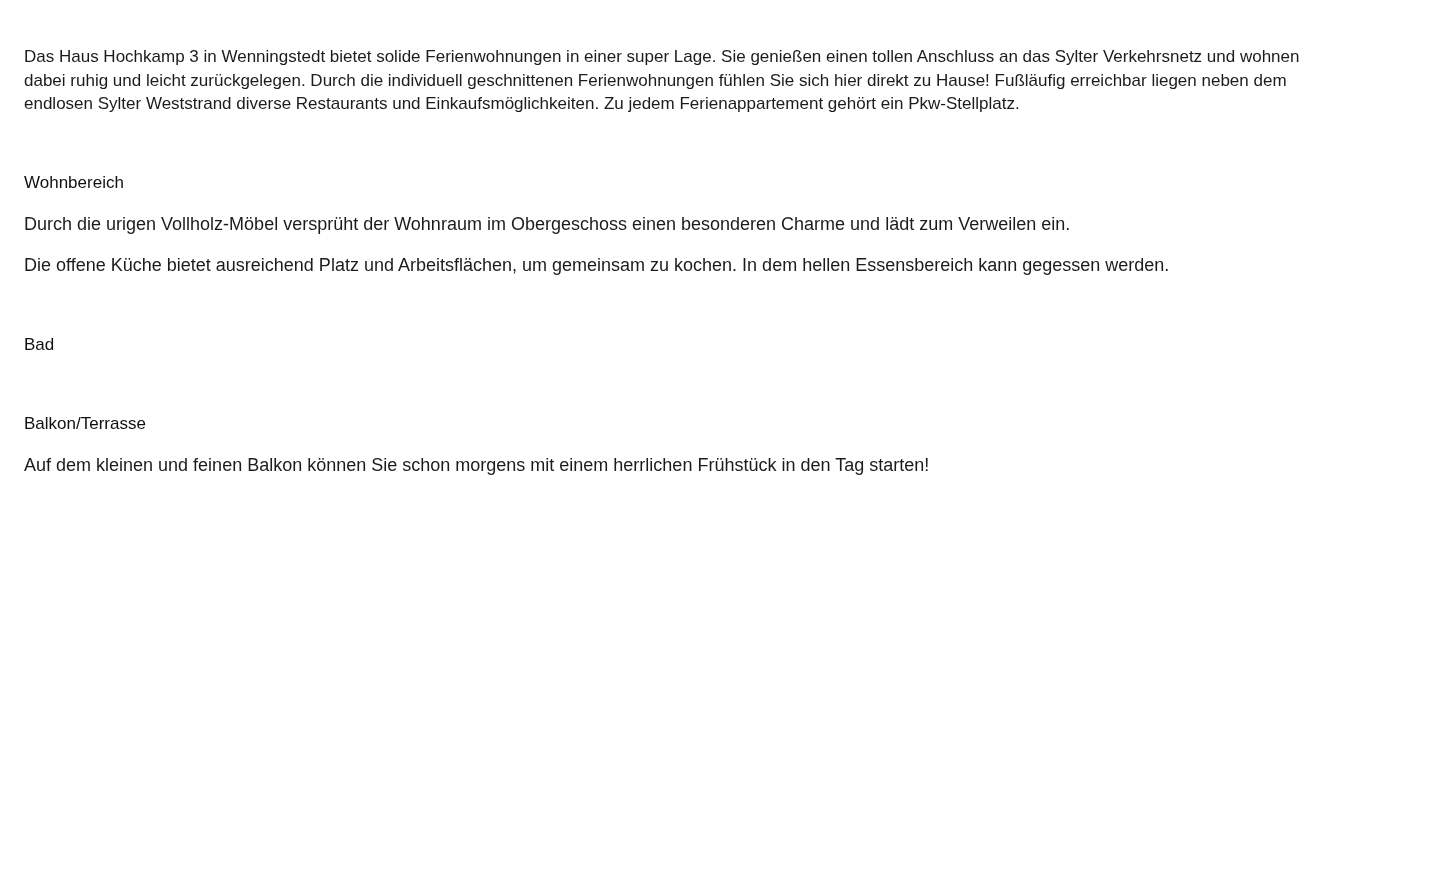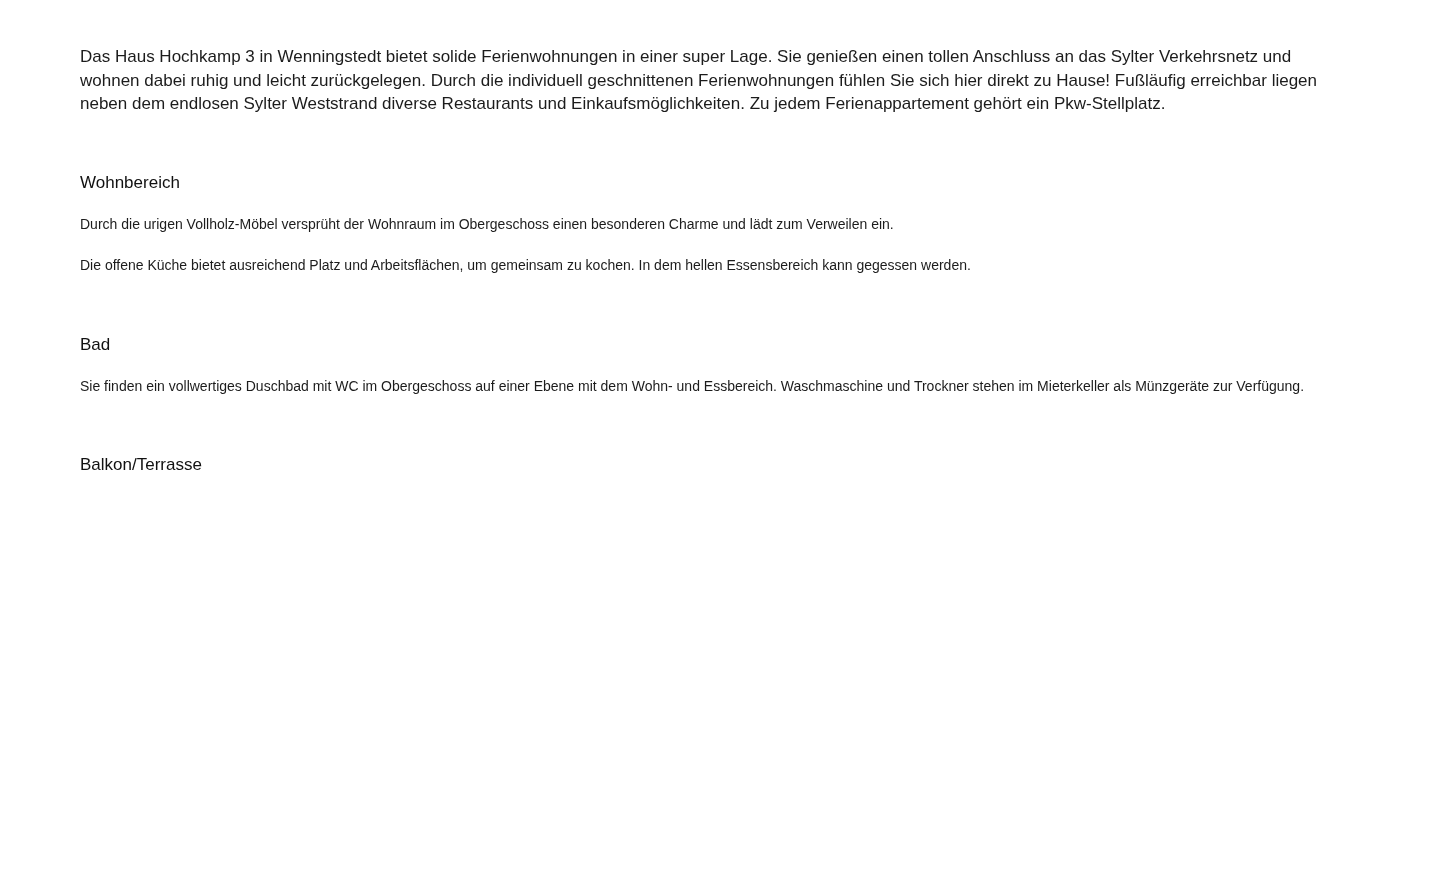--- a/index.html
+++ b/index.html
@@ -9,42 +9,42 @@
   }
   body {
     width: 1440px;
     height: 891px;
     overflow: hidden;
     font-family: "Liberation Sans", "DejaVu Sans", sans-serif;
     color: #1c1c1c;
   }
   .doc {
     box-sizing: border-box;
-    padding: 45px 96px 0 80px;
+    padding: 45px 96px 0 24px;
     max-width: 1440px;
   }
   .intro {
     margin: 0;
     font-size: 17px;
     line-height: 23.5px;
     max-width: 1286px;
   }
   .section {
     margin: 0;
   }
   .section-heading {
     margin: 55px 0 0 0;
     font-size: 17px;
     line-height: 24px;
     font-weight: 400;
     color: #111111;
   }
   .section-body {
     margin: 18px 0 0 0;
-    font-size: 14px;
+    font-size: 18px;
     line-height: 23.5px;
     max-width: 1286px;
   }
 </style>
 </head>
 <body>
 
 <div class="doc">
 
   <p class="intro">Das Haus Hochkamp 3 in Wenningstedt bietet solide Ferienwohnungen in einer super Lage. Sie genießen einen tollen Anschluss an das Sylter Verkehrsnetz und wohnen dabei ruhig und leicht zurückgelegen. Durch die individuell geschnittenen Ferienwohnungen fühlen Sie sich hier direkt zu Hause! Fußläufig erreichbar liegen neben dem endlosen Sylter Weststrand diverse Restaurants und Einkaufsmöglichkeiten. Zu jedem Ferienappartement gehört ein Pkw-Stellplatz.</p>
@@ -54,20 +54,20 @@
     <p class="section-body">Durch die urigen Vollholz-Möbel versprüht der Wohnraum im Obergeschoss einen besonderen Charme und lädt zum Verweilen ein.</p>
   </div>
 
   <div class="section">
     <p class="section-body">Die offene Küche bietet ausreichend Platz und Arbeitsflächen, um gemeinsam zu kochen. In dem hellen Essensbereich kann gegessen werden.</p>
   </div>
 
 
   <div class="section">
     <h2 class="section-heading">Bad</h2>
-    <p class="section-body">Sie finden ein vollwertiges Duschbad mit WC im Obergeschoss auf einer Ebene mit dem Wohn- und Essbereich. Waschmaschine und Trockner stehen im Mieterkeller als Münzgeräte zur Verfügung.</p>
   </div>
 
   <div class="section">
     <h2 class="section-heading">Balkon/Terrasse</h2>
+    <p class="section-body">Auf dem kleinen und feinen Balkon können Sie schon morgens mit einem herrlichen Frühstück in den Tag starten!</p>
   </div>
 
 </div>
 
 </body></html>

